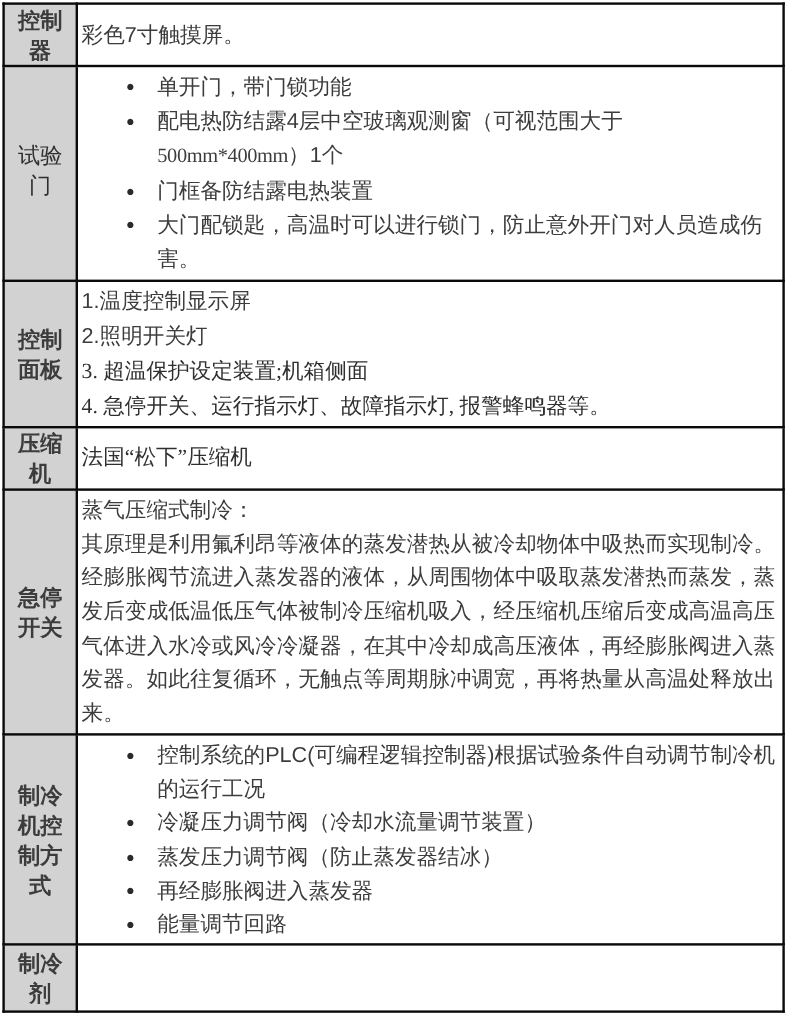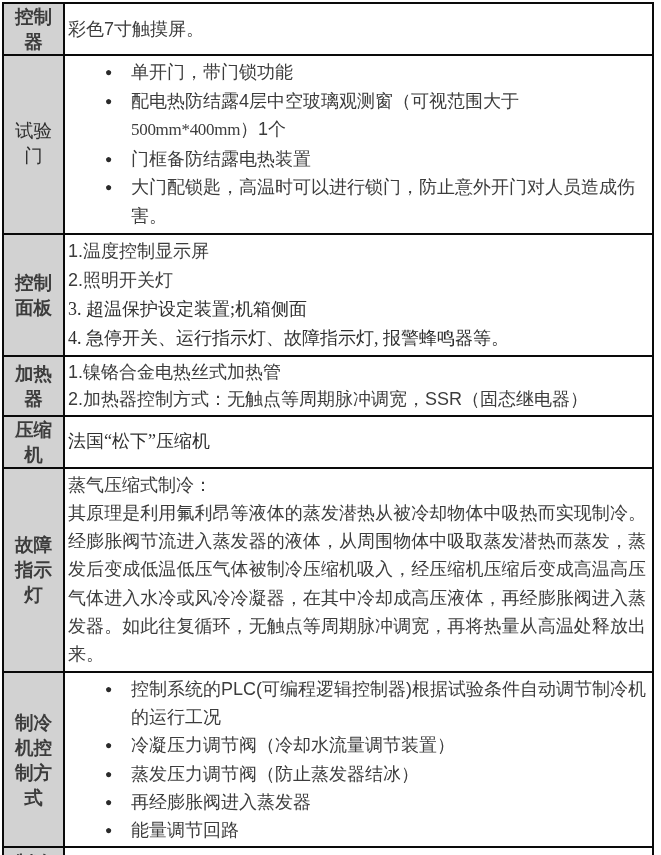--- a/index.html
+++ b/index.html
@@ -124,37 +124,30 @@
     <tr class="r3">
       <th class="hdr sans">控制面板</th>
       <td class="body">
         <div class="para sans">1.温度控制显示屏</div>
         <div class="para sans">2.照明开关灯</div>
         <div class="para serif">3. 超温保护设定装置;机箱侧面</div>
         <div class="para serif">4. 急停开关、运行指示灯、故障指示灯, 报警蜂鸣器等。</div>
       </td>
     </tr>
 
-    <tr class="r4">
-      <th class="hdr sans">加热器</th>
-      <td class="body">
-        <div class="para sans">1.镍铬合金电热丝式加热管</div>
-        <div class="para sans">2.加热器控制方式：无触点等周期脉冲调宽，SSR（固态继电器）</div>
-      </td>
-    </tr>
 
     <tr class="r5">
       <th class="hdr sans">压缩机</th>
       <td class="body">
         <div class="para serif">法国“松下”压缩机</div>
       </td>
     </tr>
 
     <tr class="r6">
-      <th class="hdr sans">故障指示灯</th>
+      <th class="hdr sans">急停开关</th>
       <td class="body">
         <div class="para sans">蒸气压缩式制冷：</div>
         <div class="para sans justify">其原理是利用氟利昂等液体的蒸发潜热从被冷却物体中吸热而实现制冷。经膨胀阀节流进入蒸发器的液体，从周围物体中吸取蒸发潜热而蒸发，蒸发后变成低温低压气体被制冷压缩机吸入，经压缩机压缩后变成高温高压气体进入水冷或风冷冷凝器，在其中冷却成高压液体，再经膨胀阀进入蒸发器。如此往复循环，无触点等周期脉冲调宽，再将热量从高温处释放出来。</div>
       </td>
     </tr>
 
     <tr class="r7">
       <th class="hdr sans">制冷机控制方式</th>
       <td class="body">
         <div class="li">

